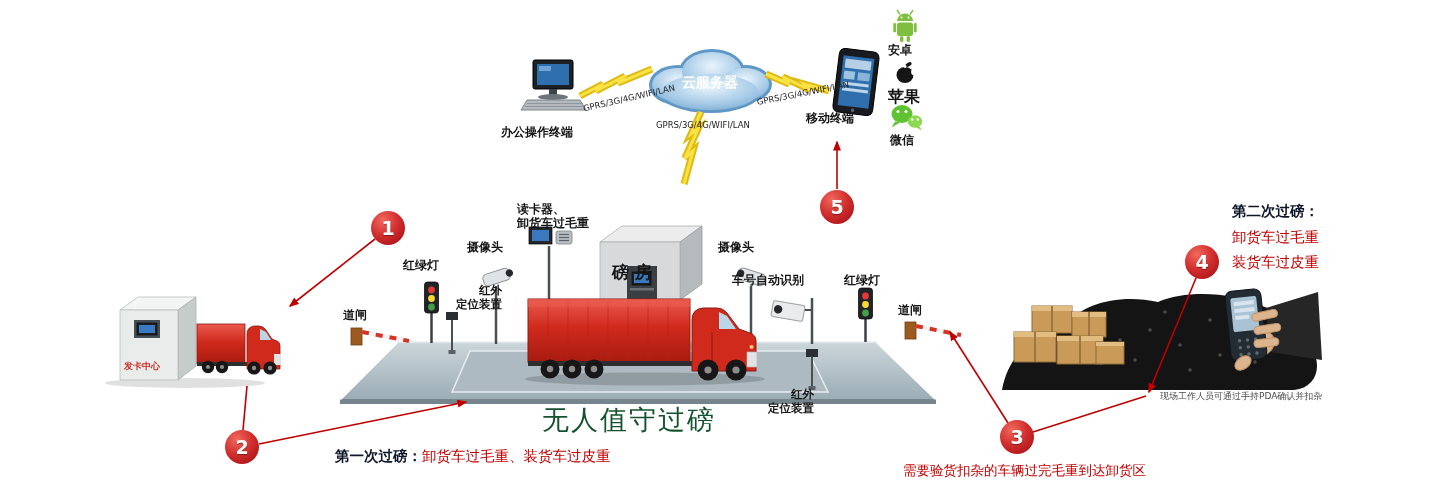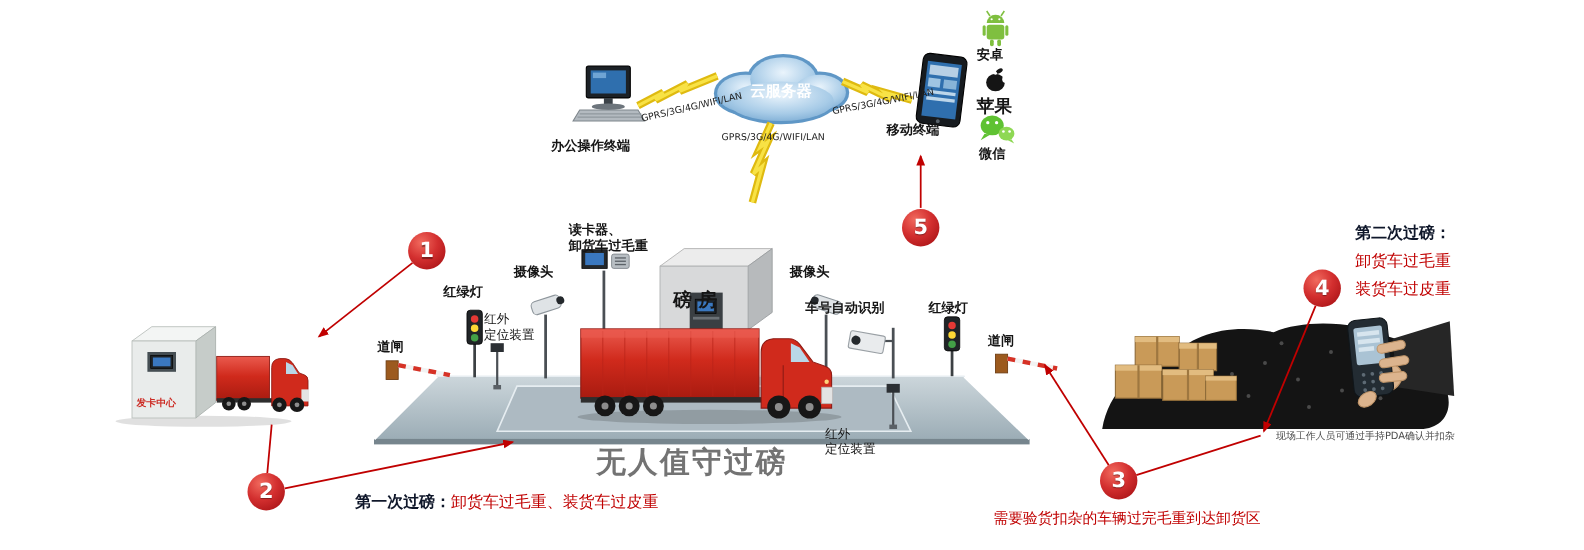--- a/index.html
+++ b/index.html
@@ -9,22 +9,22 @@
   #scene{position:absolute;left:0;top:0;z-index:1}
   .lbl{position:absolute;font-weight:bold;color:#151515;font-size:12px;white-space:nowrap;z-index:3}
   .center{text-align:left}
   .note{position:absolute;color:#c00000;font-size:14.5px;z-index:3}
   .dark{color:#0f172a;font-weight:bold}
   .badge{position:absolute;width:34px;height:34px;border-radius:50%;
     background:radial-gradient(circle at 35% 28%,#f16a5e 0%,#d32f2f 45%,#9e0b0f 100%);
     color:#fff;font-weight:bold;font-size:19px;display:flex;align-items:center;justify-content:center;
     z-index:4;text-shadow:0 1px 1px rgba(0,0,0,.4)}
   .gprs{position:absolute;font-size:8.5px;color:#222;white-space:nowrap;z-index:3}
-  .ir{position:absolute;text-align:left;font-weight:normal;font-size:11.5px;line-height:14px;color:#151515;z-index:3}
-  .title{position:absolute;font-size:27px;font-weight:bold;color:#737373;letter-spacing:2px;white-space:nowrap;z-index:3}
+  .ir{position:absolute;text-align:right;font-weight:bold;font-size:11.5px;line-height:14px;color:#151515;z-index:3}
+  .title{position:absolute;font-size:27px;font-weight:normal;color:#14532d;letter-spacing:2px;white-space:nowrap;z-index:3}
   .caption{position:absolute;font-size:9px;color:#4a4a4a;white-space:nowrap;z-index:3}
   .cloudlbl{position:absolute;font-weight:bold;color:#fff;font-size:14px;z-index:3;text-align:center}
 </style>
 </head>
 <body>
 
 <div id="canvas">
 
 <svg id="scene" width="1440" height="500" viewBox="0 0 1440 500">
   <defs>
@@ -343,21 +343,21 @@
 <div class="lbl center" style="left:501px;top:124px;width:104px">办公操作终端</div>
 <div class="cloudlbl" style="left:668px;top:74px;width:84px">云服务器</div>
 <div class="gprs" style="left:582px;top:93px;transform:rotate(-13deg)">GPRS/3G/4G/WIFI/LAN</div>
 <div class="gprs" style="left:656px;top:120px">GPRS/3G/4G/WIFI/LAN</div>
 <div class="gprs" style="left:756px;top:88px;transform:rotate(-11deg)">GPRS/3G/4G/WIFI/LAN</div>
 <div class="lbl center" style="left:806px;top:110px;width:84px">移动终端</div>
 <div class="lbl center" style="left:888px;top:42px;width:34px;font-size:12px">安卓</div>
 <div class="lbl center" style="left:888px;top:87px;width:34px;font-size:16px">苹果</div>
 <div class="lbl center" style="left:890px;top:132px;width:34px;font-size:12px">微信</div>
 
-<div class="note" style="left:323px;top:447px;white-space:nowrap"><span class="dark">第一次过磅：</span><span>卸货车过毛重、装货车过皮重</span></div>
+<div class="note" style="left:335px;top:447px;white-space:nowrap"><span class="dark">第一次过磅：</span><span>卸货车过毛重、装货车过皮重</span></div>
 <div class="note" style="left:903px;top:462px;white-space:nowrap;font-size:13.5px">需要验货扣杂的车辆过完毛重到达卸货区</div>
 <div class="note dark" style="left:1232px;top:202px;white-space:nowrap">第二次过磅：</div>
 <div class="note" style="left:1232px;top:228px;white-space:nowrap">卸货车过毛重</div>
 <div class="note" style="left:1232px;top:253px;white-space:nowrap">装货车过皮重</div>
 
 <div class="badge" style="left:371px;top:211px">1</div>
 <div class="badge" style="left:225px;top:430px">2</div>
 <div class="badge" style="left:1000px;top:420px">3</div>
 <div class="badge" style="left:1185px;top:245px">4</div>
 <div class="badge" style="left:820px;top:190px">5</div>

